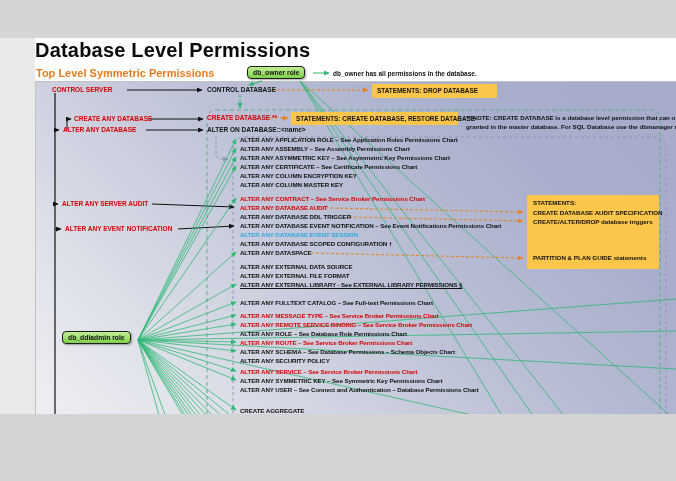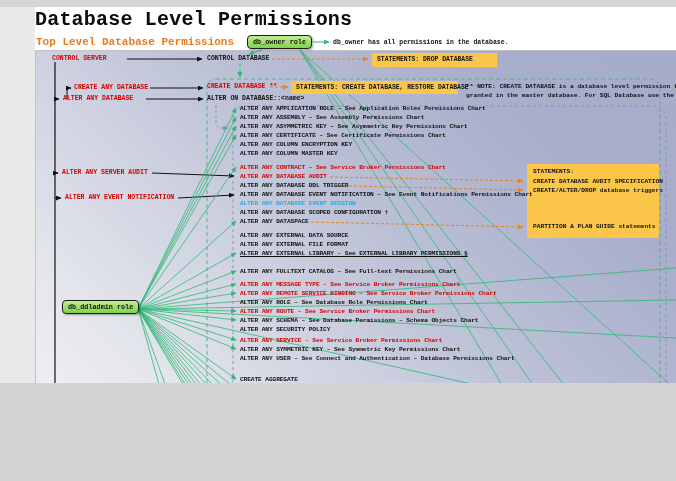--- a/index.html
+++ b/index.html
@@ -1,17 +1,17 @@
 <!DOCTYPE html>
 <html style="--red: #d60000; --blue: #2ea8e0; --yellow: #fbc64a; --suborange: #e87b1e;"><head>
 <meta charset="utf-8">
 <style>
   html,body{margin:0;padding:0;background:#d4d4d4;}
   .screen{position:relative;width:676px;height:383px;overflow:hidden;
-    font-family:Liberation Mono, monospace;background:#fff;}
+    font-family:Liberation Sans, sans-serif;background:#fff;margin-top:31px;}
   .topstrip{position:absolute;left:0;top:0;width:676px;height:7px;background:#d6d6d6;}
   .leftstrip{position:absolute;left:0;top:7px;width:35px;height:474px;background:#e9e9e9;}
   .canvas{position:absolute;left:35px;top:50px;width:641px;height:431px;
     background:linear-gradient(45deg,#f6f6f7 0%,#e3e5ec 22%,#bcc1d6 55%,#a8aecb 80%,#a5abc9 100%);
     border-left:1px solid #c2c2c2;border-top:1px solid #c2c2c2;}
   .title{position:absolute;left:35px;top:8px;font-size:20px;font-weight:600;color:#0b0b0b;letter-spacing:.2px;white-space:nowrap;}
   .subtitle{position:absolute;left:36px;top:36px;font-size:11px;font-weight:bold;color:var(--suborange,#e87b1e);white-space:nowrap;}
   .node{position:absolute;font-size:6.5px;font-weight:bold;color:#111;white-space:nowrap;z-index:3;}
   .node.red{color:var(--red,#d60000);}
   .rolebox{position:absolute;z-index:4;background:linear-gradient(#c2ec94,#7fd24b);
@@ -109,21 +109,21 @@
       <line x1="300" y1="50" x2="560" y2="481" stroke="#2eb873" stroke-width="0.8"></line>
       <line x1="138" y1="309" x2="676" y2="268" stroke="#2eb873" stroke-width="0.8"></line>
       <line x1="138" y1="309" x2="676" y2="300" stroke="#2eb873" stroke-width="0.8"></line>
       <line x1="138" y1="309" x2="676" y2="338" stroke="#2eb873" stroke-width="0.8"></line>
       <line x1="138" y1="309" x2="676" y2="430" stroke="#2eb873" stroke-width="0.8"></line>
       <line x1="138" y1="309" x2="186" y2="481" stroke="#2eb873" stroke-width="0.8"></line>
       <line x1="138" y1="309" x2="200" y2="481" stroke="#2eb873" stroke-width="0.8"></line>
     </svg>
 
   <div class="title">Database Level Permissions</div>
-  <div class="subtitle">Top Level Database Permissions</div>
+  <div class="subtitle">Top Level Symmetric Permissions</div>
 
   <div class="rolebox" style="left:247px;top:35px;">db_owner role</div>
   <div class="ownernote" style="left:333px;top:39px;">db_owner has all permissions in the database.</div>
   <div class="rolebox" style="left:62px;top:300px;">db_ddladmin role</div>
 
   <div class="node red" style="left:52px;top:55px;">CONTROL SERVER</div>
   <div class="node red" style="left:74px;top:84px;">CREATE ANY DATABASE</div>
   <div class="node red" style="left:63px;top:95px;">ALTER ANY DATABASE</div>
   <div class="node red" style="left:62px;top:169px;">ALTER ANY SERVER AUDIT</div>
   <div class="node red" style="left:65px;top:194px;">ALTER ANY EVENT NOTIFICATION</div>

